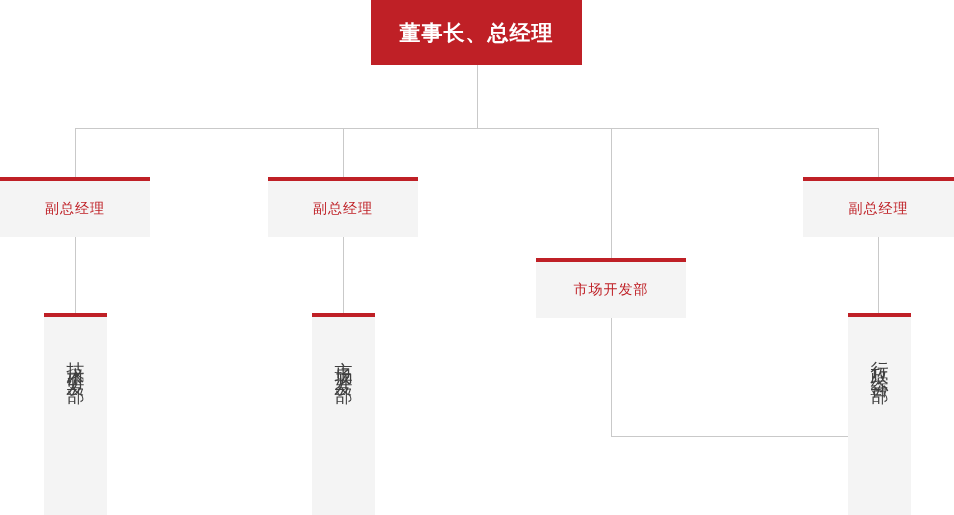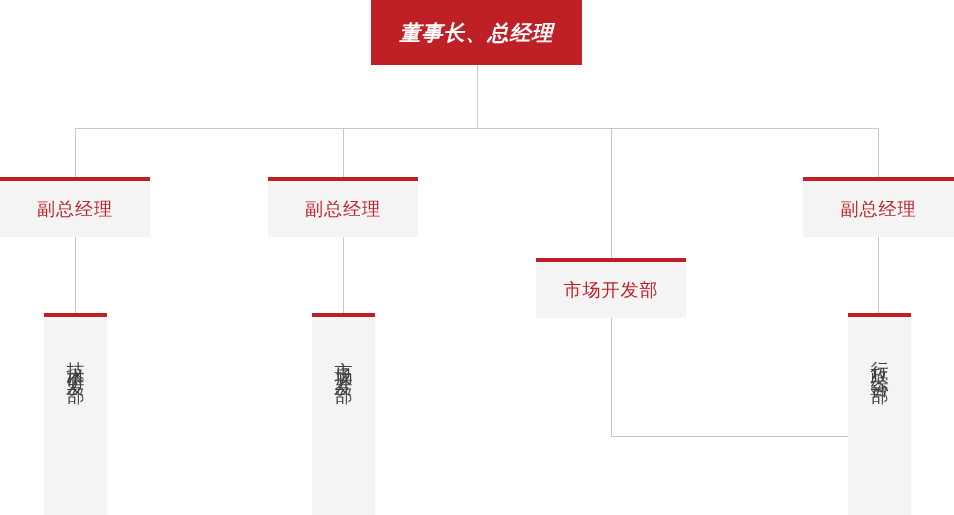--- a/index.html
+++ b/index.html
@@ -34,33 +34,32 @@
   .node-root {
     position: absolute;
     background: #bf2026;
     color: #ffffff;
     display: flex;
     align-items: center;
     justify-content: center;
     font-size: 21px;
     font-weight: bold;
     letter-spacing: 1px;
-    font-style: italic;
   }
 
   
   .node-mgr {
     position: absolute;
     background: #f4f4f4;
     border-top: 4px solid #bf2026;
     color: #bf2026;
     display: flex;
     align-items: center;
     justify-content: center;
-    font-size: 18px;
+    font-size: 14px;
     letter-spacing: 1px;
     box-sizing: border-box;
   }
 
   
   .node-dept {
     position: absolute;
     background: #f4f4f4;
     border-top: 4px solid #bf2026;
     color: #3f3f3f;

